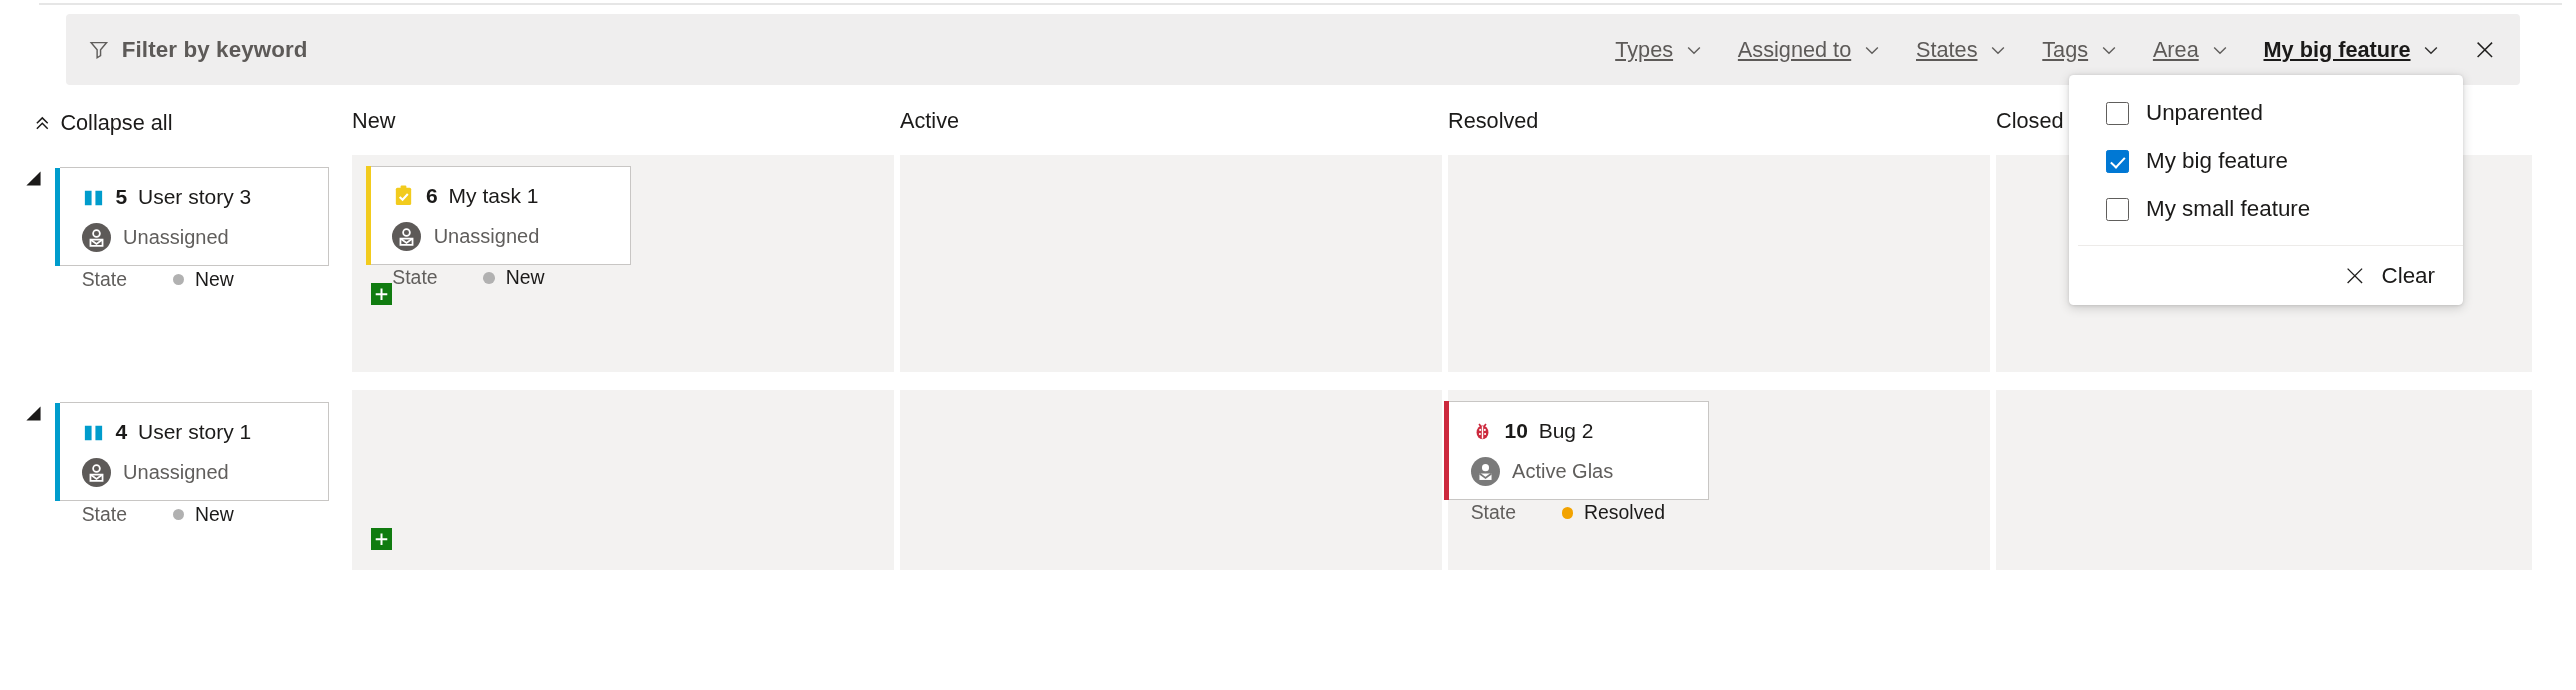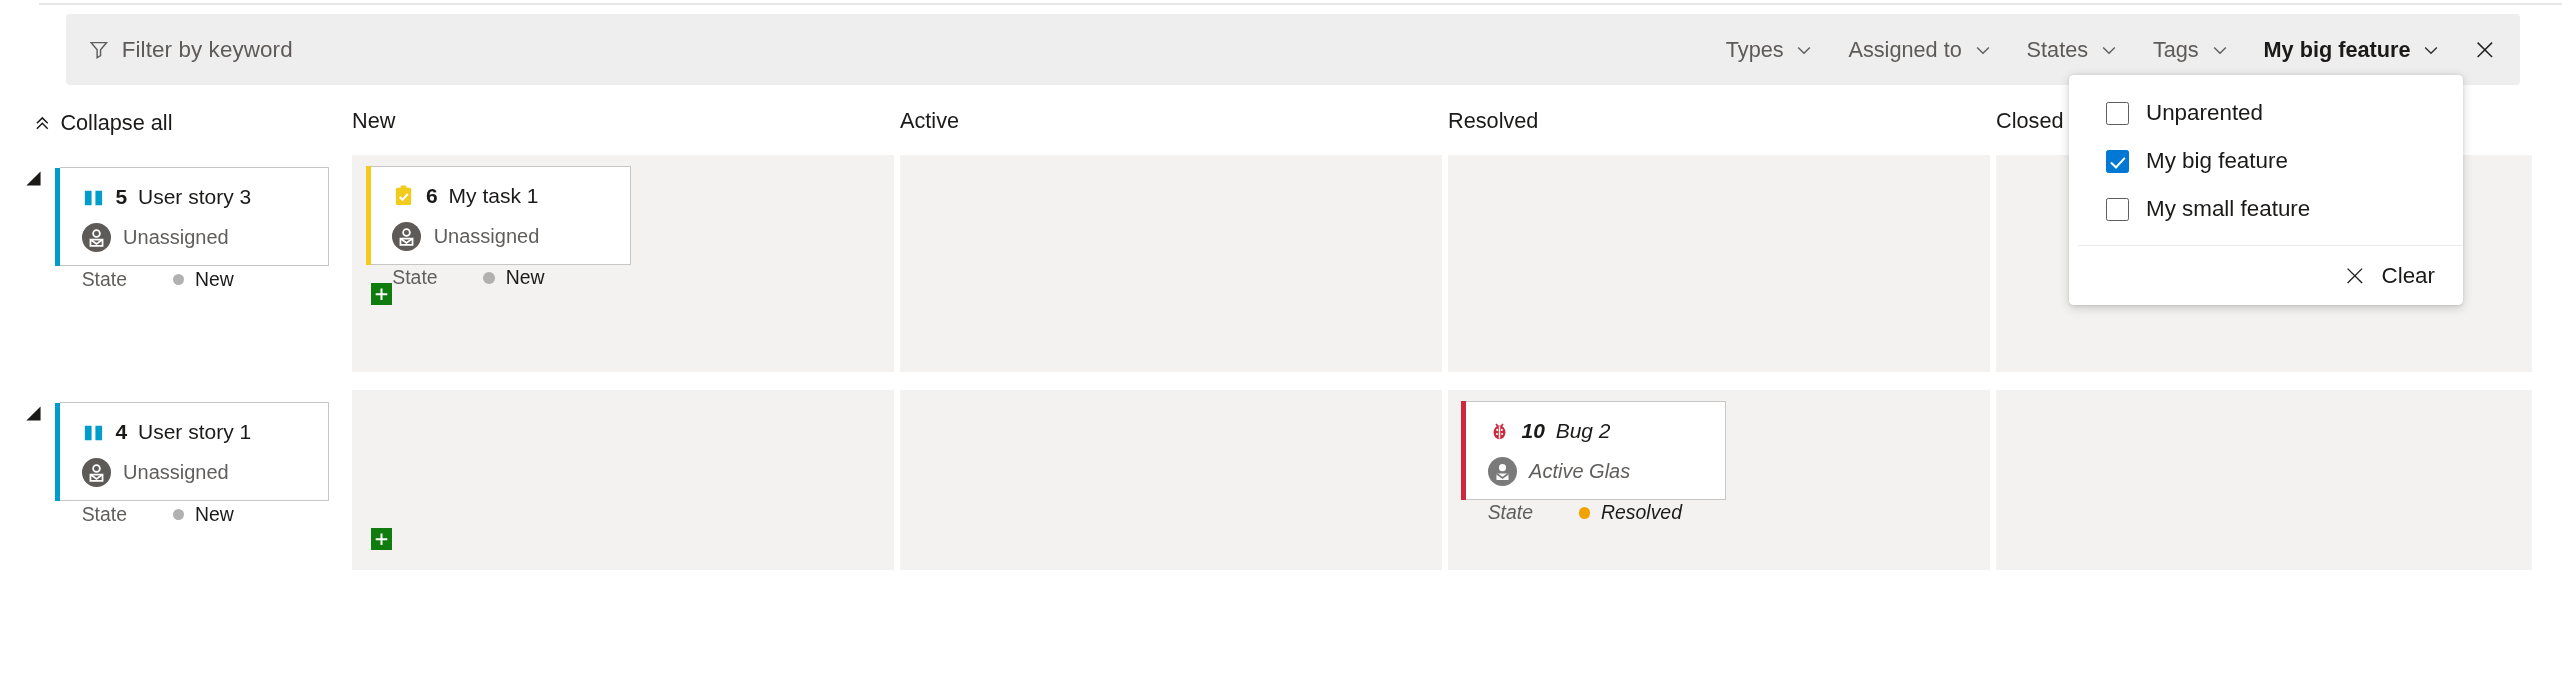--- a/index.html
+++ b/index.html
@@ -39,20 +39,21 @@
     display: flex;
     align-items: center;
   }
   .filter-keyword {
     display: flex;
     align-items: center;
     gap: 12.4px;
     margin-left: 21.7px;
     cursor: text;
     height: 100%;
+    font-weight: bold;
   }
   .funnel-icon { flex: none; width: 21.7px; height: 21.7px; display:block; }
   .keyword-placeholder {
     font-size: 22.4px;
     color: #5d5a58;
     letter-spacing: 0.1px;
     white-space: nowrap;
   }
   .filter-spacer { flex: 1 1 auto; }
 
@@ -66,20 +67,21 @@
     align-items: center;
     gap: 10.8px;
     padding: 0 17px;
     height: 100%;
     cursor: pointer;
     white-space: nowrap;
   }
   .filter-pill .pill-label {
     font-size: 21.7px;
     color: #5d5a58;
+    text-decoration: underline;
   }
   .filter-pill.selected .pill-label {
     color: #1b1a19;
     font-weight: bold;
   }
   .chev { flex: none; width: 20px; height: 20px; display:block; }
   .filter-close {
     display: flex;
     align-items: center;
     justify-content: center;
@@ -346,20 +348,28 @@
 
     <div class="filter-pill">
       <span class="pill-label">Tags</span>
       <span>
         <svg class="chev" viewBox="0 0 24 24" fill="none" stroke="#605e5c" stroke-width="1.7">
             <path d="M5 9l7 7 7-7"></path>
           </svg>
       </span>
     </div>
 
+    <div class="filter-pill">
+      <span class="pill-label">Area</span>
+      <span>
+        <svg class="chev" viewBox="0 0 24 24" fill="none" stroke="#605e5c" stroke-width="1.7">
+            <path d="M5 9l7 7 7-7"></path>
+          </svg>
+      </span>
+    </div>
 
     <div class="filter-pill selected">
       <span class="pill-label">My big feature</span>
       <span>
         <svg class="chev" viewBox="0 0 24 24" fill="none" stroke="#323130" stroke-width="1.7">
             <path d="M5 9l7 7 7-7"></path>
           </svg>
       </span>
     </div>
 
@@ -556,21 +566,21 @@
         <div class="add-btn" style="left:18.6px; top:138px;">
           <svg viewBox="0 0 27 29">
               <path d="M13.5 7v15M6 14.5h15" stroke="#ffffff" stroke-width="2.6"></path>
             </svg>
         </div>
       </div>
 
       <div class="cell" style="left:900px; top:0; width:542px; height:180px;"></div>
 
       <div class="cell" style="left:1448px; top:0; width:542px; height:180px;">
-        <div class="card" style="left:18px; top:10.8px; width:260px; height:99px;font-style:italic;">
+        <div class="card" style="left:1px; top:10.8px; width:260px; height:99px;">
           <div class="card-accent" style="background:#cc293d;"></div>
           <div class="card-inner">
             <div class="card-title-row">
               <span>
                 <svg class="type-icon" viewBox="0 0 24 24" fill="#cc293d">
                   <ellipse cx="12" cy="14" rx="6.2" ry="7.2"></ellipse>
                   <path d="M8.4 5.2l2 2.6M15.6 5.2l-2 2.6" stroke="#cc293d" stroke-width="1.8" fill="none"></path>
                   <path d="M12 7.5v13" stroke="#ffffff" stroke-width="1.5"></path>
                   <circle cx="9.6" cy="11.4" r="1.1" fill="#ffffff"></circle>
                   <circle cx="14.4" cy="11.4" r="1.1" fill="#ffffff"></circle>

